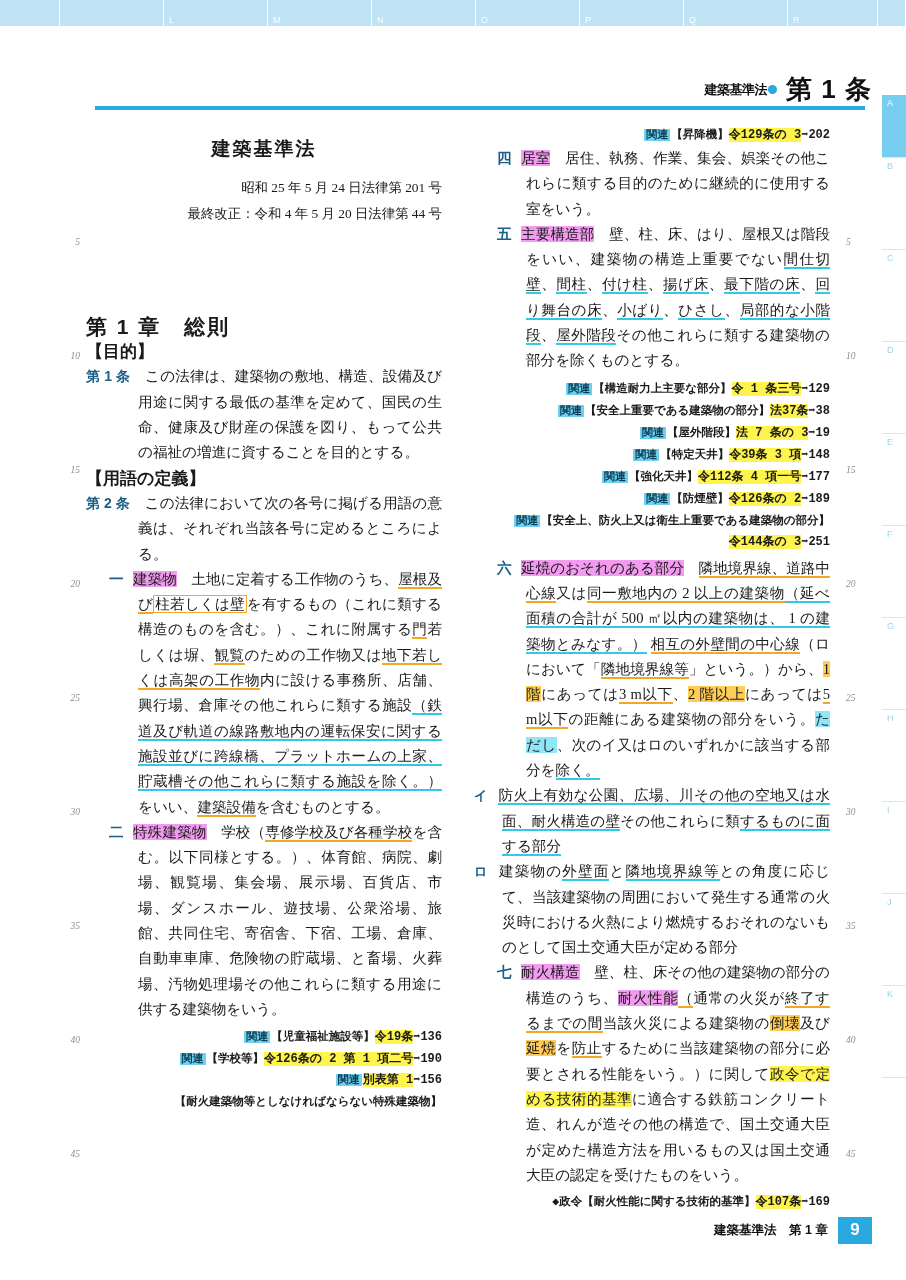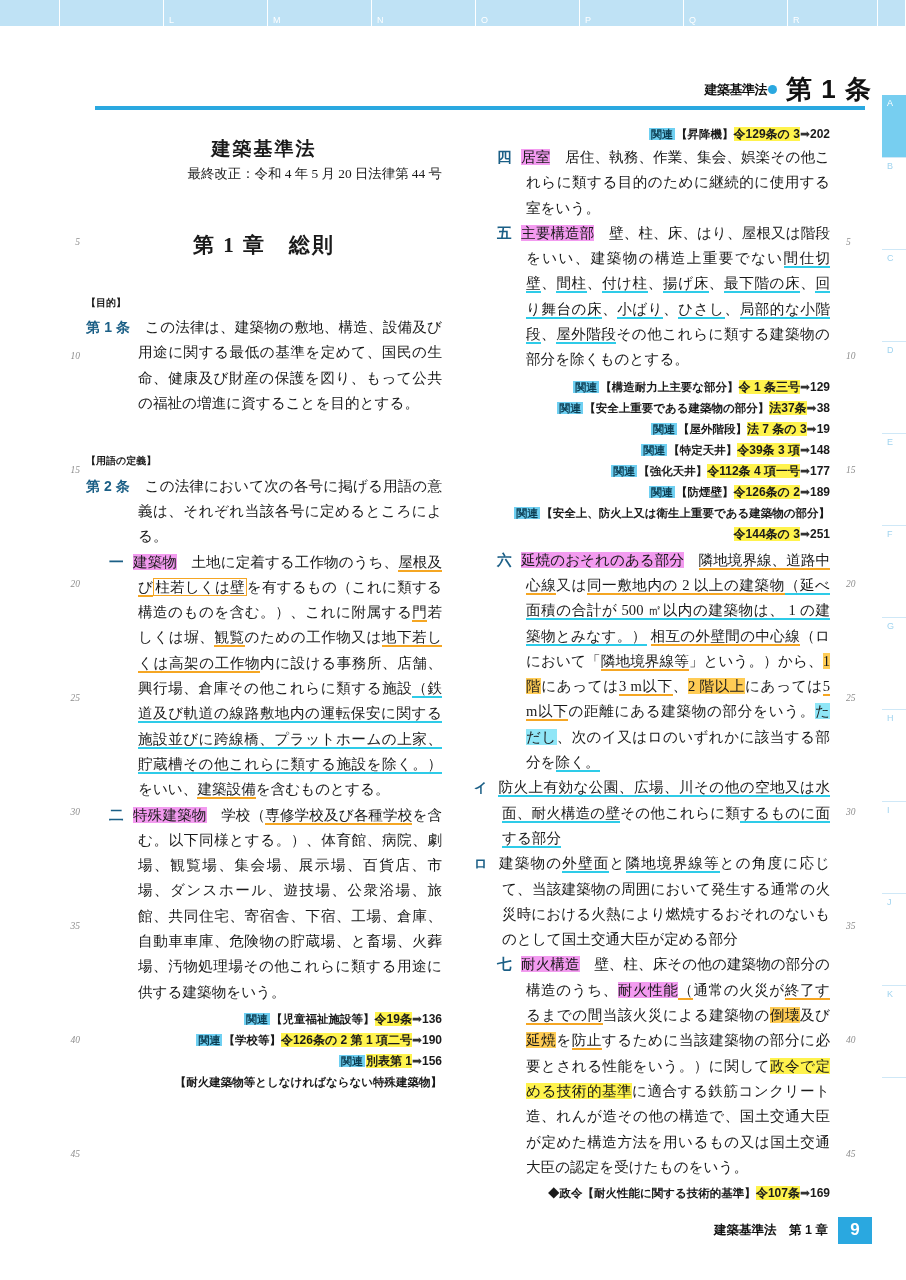--- a/index.html
+++ b/index.html
@@ -49,24 +49,24 @@
   .lnums{position:absolute;top:124px;width:26px;}
   .lnumsL{left:54px;text-align:right;}
   .lnumsR{left:846px;text-align:left;}
   .lnums i{position:absolute;font-size:9.5px;color:#8d8d8d;font-style:italic;
     font-family:"Liberation Serif","DejaVu Serif",serif;}
 
   
   .lawtitle{text-align:center;font-family:"Liberation Sans","DejaVu Sans",sans-serif;
     font-weight:bold;font-size:19px;letter-spacing:2px;margin:12px 0 0 0;}
   .promul{text-align:right;font-size:13.4px;line-height:25.3px;margin-top:14px;}
-  .chapter{text-align:center;font-family:Liberation Serif, serif;
-    font-weight:bold;font-size:21px;letter-spacing:2px;margin-top:46px;}
+  .chapter{font-family:Liberation Sans, sans-serif;
+    font-weight:bold;font-size:21px;letter-spacing:2px;margin-top:88px;}
   .bracket{font-family:"Liberation Sans","DejaVu Sans",sans-serif;font-weight:bold;
-    font-size:10px;margin-top:32px;letter-spacing:0;}
+    font-size:17px;margin-top:0;letter-spacing:0;}
   .artno2{font-family:"Liberation Sans","DejaVu Sans",sans-serif;font-weight:bold;
     color:#1b5f86;font-size:14px;letter-spacing:0;}
   .p{margin:0;text-align:justify;text-justify:inter-ideograph;}
   .hang{padding-left:52px;text-indent:-52px;}
   .hang2{padding-left:52px;text-indent:-29px;}
   .num{font-family:"Liberation Sans","DejaVu Sans",sans-serif;font-weight:bold;
     color:#1b5f86;display:inline-block;width:24px;text-indent:0;}
   .numk{font-family:"Liberation Sans","DejaVu Sans",sans-serif;font-weight:bold;
     color:#1b5f86;display:inline-block;width:24px;text-indent:0;font-size:13px;}
   .ind1{padding-left:28px;text-indent:-28px;}
@@ -75,21 +75,21 @@
   .mag{background:#f39bf0;}                 
   .yel{background:#fff34d;}                 
   .org{background:#ffcc55;}                 
   .cy{background:#8fe6f7;}                  
   .uy{border-bottom:2.5px solid #f5a623;padding-bottom:0;}   
   .uc{border-bottom:2.5px solid #2ecbe8;padding-bottom:0;}
   .boxo{border:1.6px solid #f5a623;padding:0 1px;}
 
   
   .ref{text-align:right;font-size:12px;line-height:21px;margin:0;white-space:nowrap;
-    font-family:Liberation Sans, sans-serif;}
+    font-family:Liberation Mono, monospace;}
   .ref .tag{background:#6fd0f2;color:#0d3d52;font-weight:bold;font-size:11px;
     padding:0 2px;margin-right:1px;}
   .ref .tagd{font-weight:bold;font-size:11.5px;}
   .ref .hl{background:#fff34d;font-weight:bold;}
   .ref .arw{color:#333;}
   .ref .pg{font-weight:bold;}
   .refgrp{margin-top:4px;}
 
   
   .footer{position:absolute;right:34px;bottom:36px;white-space:nowrap;}
@@ -200,20 +200,21 @@
       <i style="top: 569px; left: 0px;">25</i>
       <i style="top: 683px; left: 0px;">30</i>
       <i style="top: 797px; left: 0px;">35</i>
       <i style="top: 911px; left: 0px;">40</i>
       <i style="top: 1025px; left: 0px;">45</i>
     </div>
 
   <div class="col colL">
 
     <div class="lawtitle">建築基準法</div>
+    <div class="promul">昭和 25 年 5 月 24 日法律第 201 号</div>
     <div class="promul" style="margin-top:0">最終改正：令和 4 年 5 月 20 日法律第 44 号</div>
 
     <div class="chapter">第 1 章　総則</div>
 
     <div class="bracket">【目的】</div>
 
     <p class="p hang"><span class="artno2">第 1 条</span>　<span>この法律は、建築物の敷地、構造、設備及び用途に関する最低の基準を定めて、国民の生命、健康及び財産の保護を図り、もって公共の福祉の増進に資することを目的とする。</span></p>
 
     <div class="bracket">【用語の定義】</div>
 

